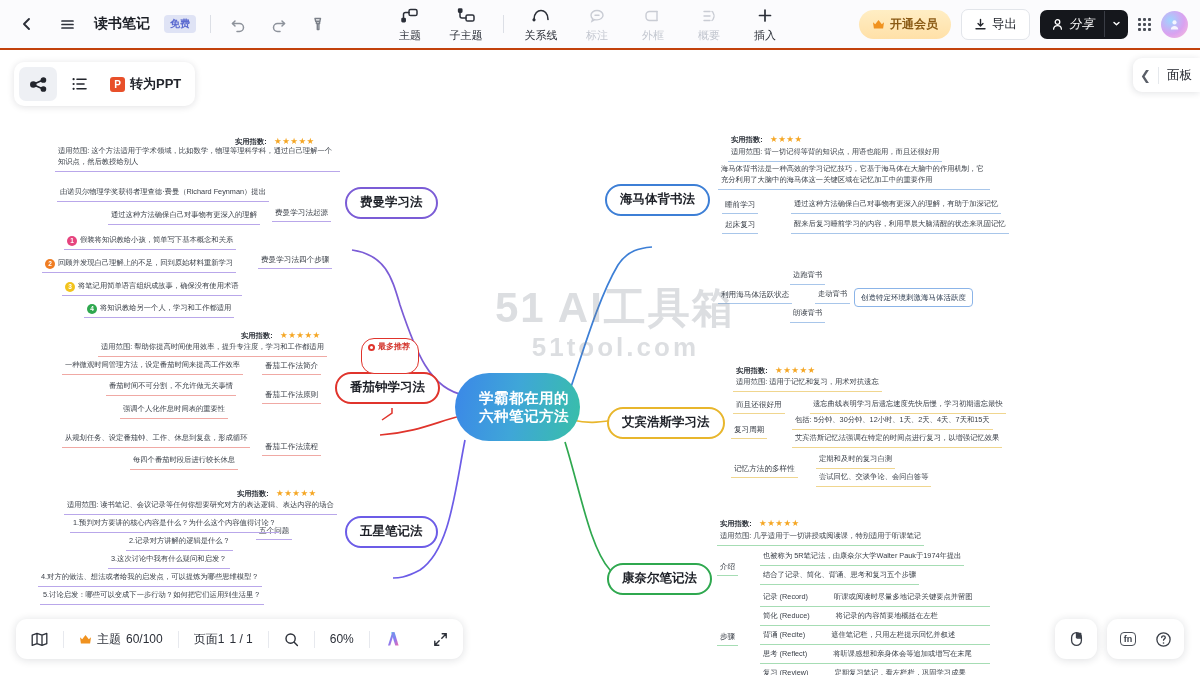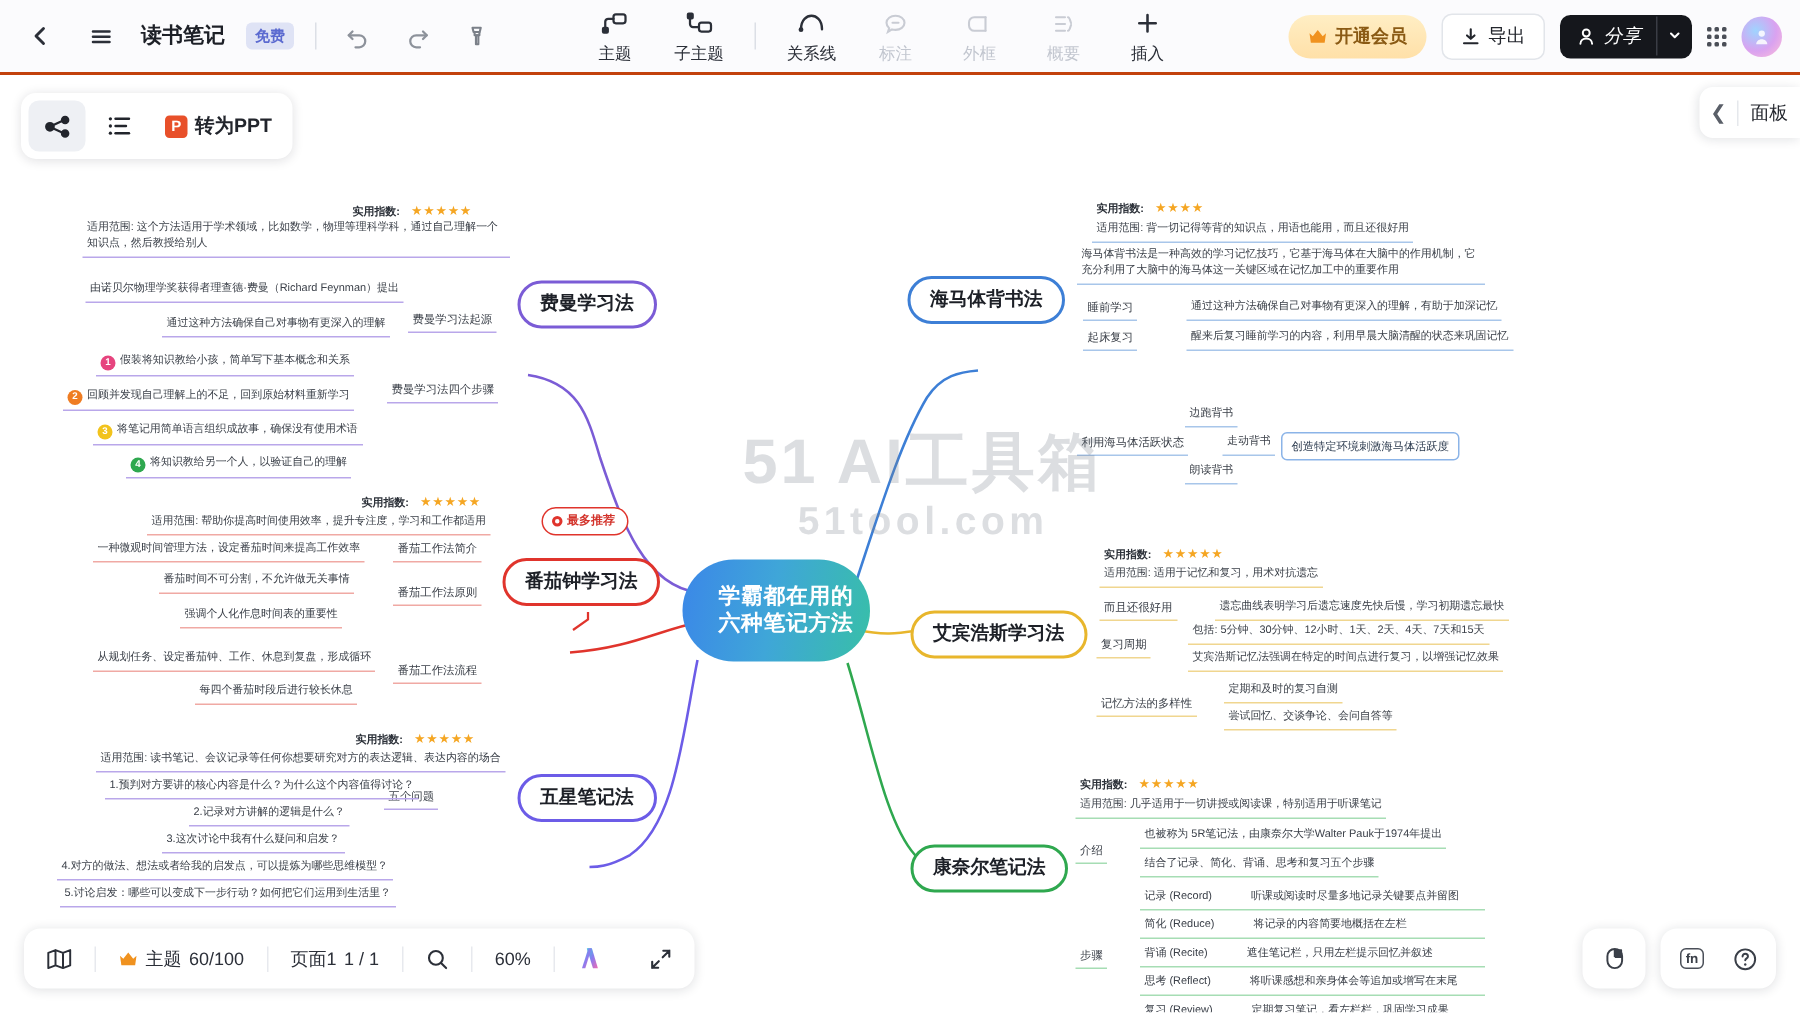--- a/index.html
+++ b/index.html
@@ -104,21 +104,21 @@
     color: #fff; font-size: 14.5px; font-weight: 700; text-align: center;
     border-radius: 34px; padding: 16px 24px; letter-spacing: .5px;
   }
   .branch-node {
     background: #fff; border: 2px solid; border-radius: 16px;
     font-size: 12.5px; font-weight: 700; color: #1d2027; padding: 6px 13px;
   }
   .badge-node {
     background: #fff; border: 1.6px solid #e0342c; border-radius: 13px;
     font-size: 8px; font-weight: 700; color: #d3332b;
-    padding: 3px 8px 4px 6px; display: flex; align-items: center; gap: 3px;
+    padding: 3px 8px 21px 6px; display: flex; align-items: center; gap: 3px;
   }
   .badge-dot {
     width: 7px; height: 7px; border-radius: 50%;
     border: 2px solid #e0342c; display: inline-block;
   }
   .callout-node {
     background: #fff; border: 1px solid #8bb4e8; border-radius: 4px;
     font-size: 7.5px; color: #2b3a4e; padding: 4px 6px;
   }
   .leaf {
@@ -375,21 +375,21 @@
       <span class="stars">★★★★★</span>
     </div>
     <div class="node leaf multi" style="left:55px; top:94px; width:285px; border-color:#b9a7ea;">适用范围:  这个方法适用于学术领域，比如数学，物理等理科学科，通过自己理解一个知识点，然后教授给别人</div>
     <div class="node leaf l2" style="left:272px; top:156px; border-color:#b9a7ea;">费曼学习法起源</div>
     <div class="node leaf" style="left:57px; top:136px; border-color:#b9a7ea;">由诺贝尔物理学奖获得者理查德·费曼（Richard Feynman）提出</div>
     <div class="node leaf" style="left:108px; top:159px; border-color:#b9a7ea;">通过这种方法确保自己对事物有更深入的理解</div>
     <div class="node leaf l2" style="left:258px; top:203px; border-color:#b9a7ea;">费曼学习法四个步骤</div>
     <div class="node leaf" style="left:64px; top:184px; border-color:#b9a7ea;"><span class="sidx" style="background:#e6447e">1</span><span>假装将知识教给小孩，简单写下基本概念和关系</span></div>
     <div class="node leaf" style="left:42px; top:207px; border-color:#b9a7ea;"><span class="sidx" style="background:#ef7d23">2</span><span>回顾并发现自己理解上的不足，回到原始材料重新学习</span></div>
     <div class="node leaf" style="left:62px; top:230px; border-color:#b9a7ea;"><span class="sidx" style="background:#f2c31c">3</span><span>将笔记用简单语言组织成故事，确保没有使用术语</span></div>
-    <div class="node leaf" style="left:84px; top:252px; border-color:#b9a7ea;"><span class="sidx" style="background:#2fa84f">4</span><span>将知识教给另一个人，以验证自己的理解</span></div>
+    <div class="node leaf" style="left:84px; top:252px; border-color:#b9a7ea;"><span class="sidx" style="background:#2fa84f">4</span><span>将知识教给另一个人，学习和工作都适用</span></div>
 
     <div class="node branch-node" style="left:335px; top:322px; border-color:#e0342c; z-index:3;">
       <span>番茄钟学习法</span>
     </div>
     <div class="node badge-node" style="left:361px; top:288px; z-index:3;">
       <span class="badge-dot"></span>
       <span>最多推荐</span>
     </div>
     <div class="node" style="left:238px; top:273px;">
       <span class="leaf nb lbl-strong" style="font-size:7.3px">实用指数:</span>

